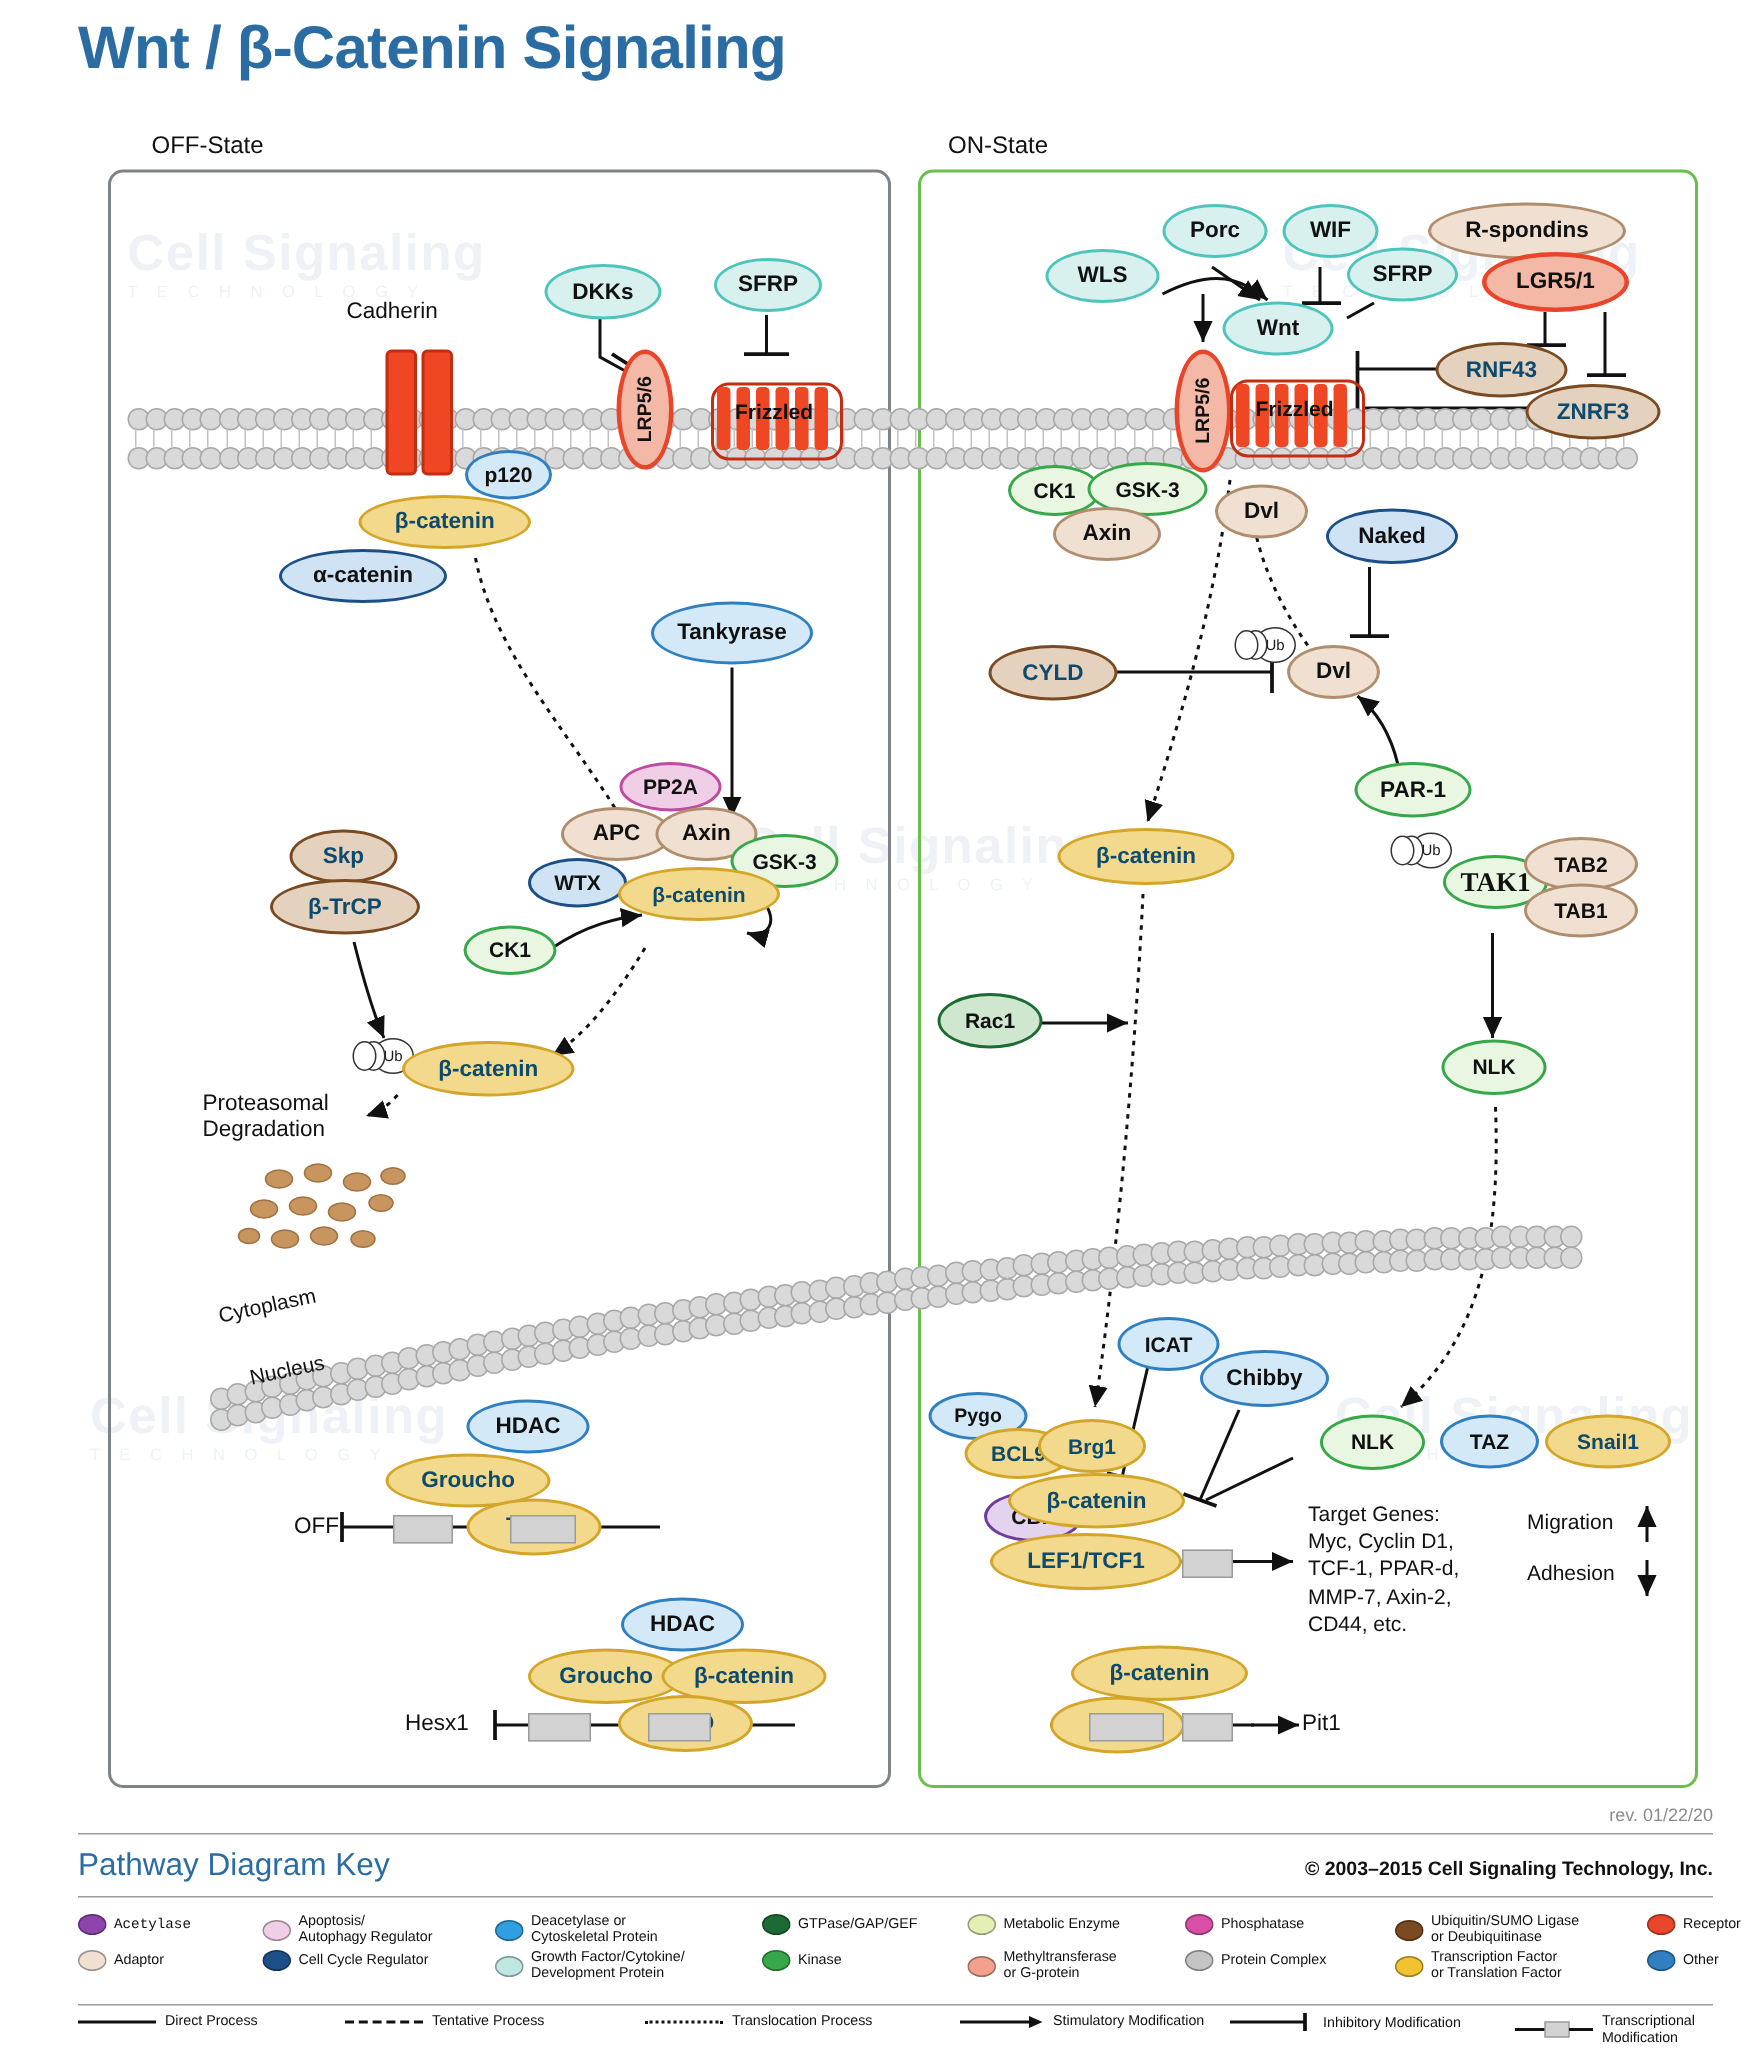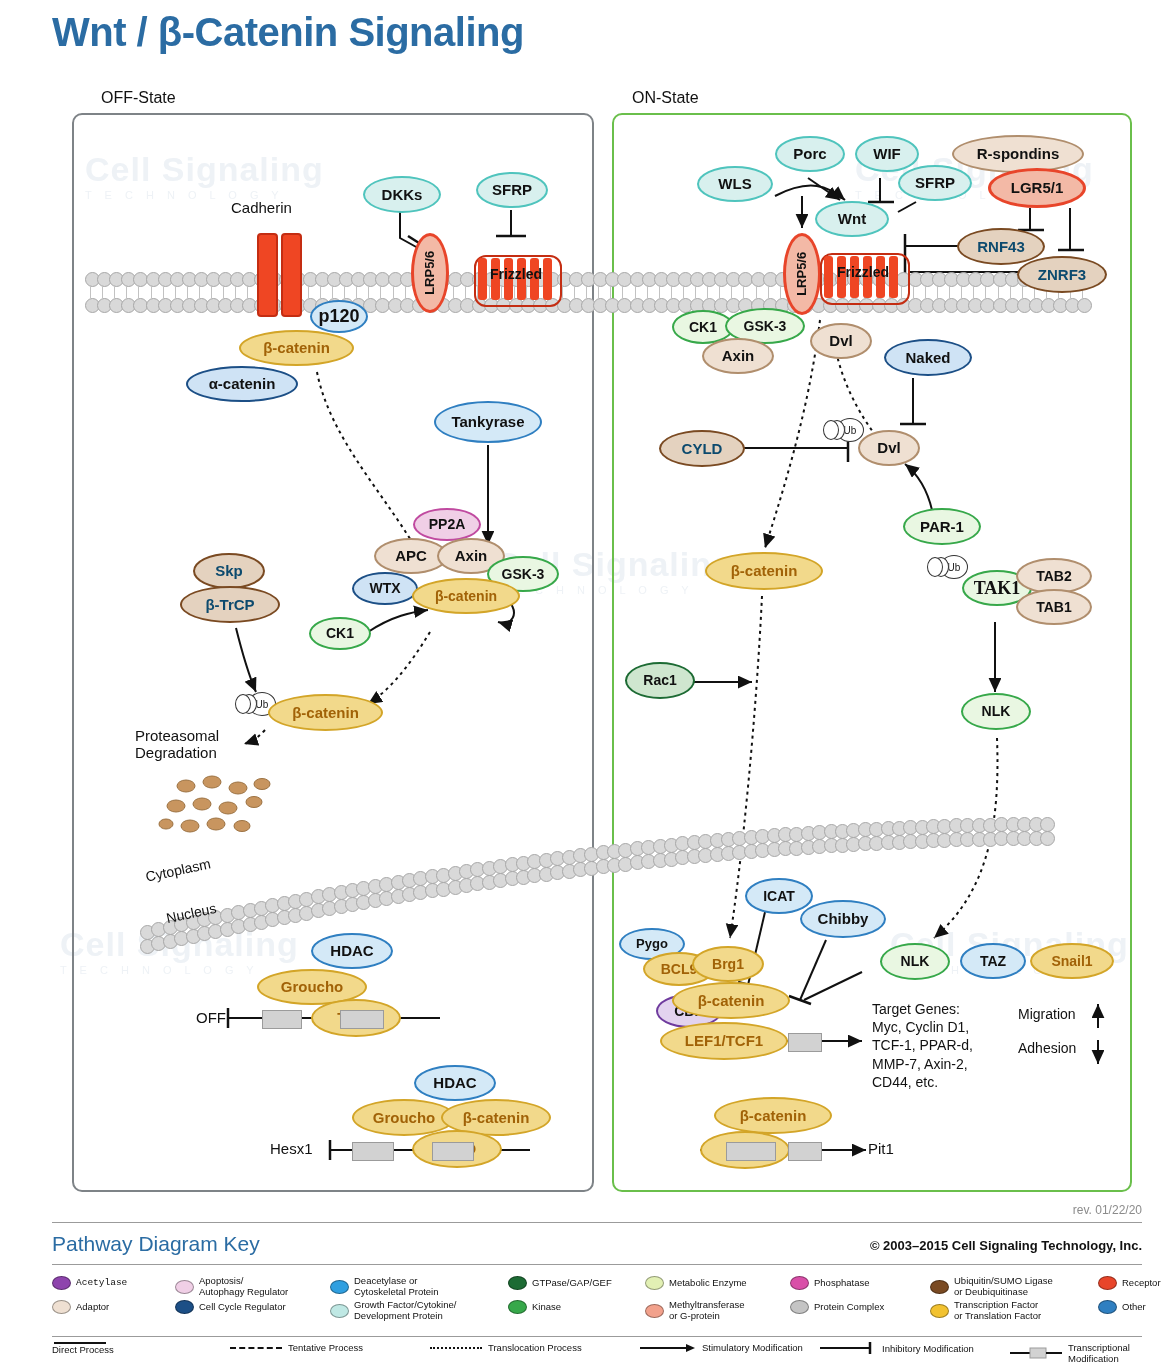--- a/index.html
+++ b/index.html
@@ -34,21 +34,21 @@
     border-radius:50%/50%;font-weight:bold;text-align:center;line-height:1.05;
     box-sizing:border-box;
   }
   .n-teal{background:#d8f0ee;border:2px solid #4fc4bd;color:#111;}
   .n-green{background:#e9f7e2;border:2px solid #37a84a;color:#111;}
   .n-dgreen{background:#cfe6cf;border:2px solid #1d6b34;color:#111;}
   .n-blue{background:#d4e9f7;border:2px solid #2f7fc1;color:#111;}
   .n-dblue{background:#cfe3f5;border:2px solid #1c4f86;color:#111;}
   .n-tan{background:#efe0d2;border:2px solid #b08e6d;color:#111;}
   .n-brown{background:#e4d2bf;border:2px solid #7a4a22;color:#0c4a6e;}
-  .n-gold{background:#f2d98b;border:2px solid #d3a528;color:#a16207;}
+  .n-gold{background:#f2d98b;border:2px solid #d3a528;color:#0c4a6e;}
   .n-pink{background:#f0cfe6;border:2px solid #c04aa0;color:#111;}
   .n-purple{background:#e3d3ef;border:2px solid #6f3b9e;color:#111;}
   .n-receptor{background:#f3b9a6;border:3px solid #e8452a;color:#111;}
 
   .ub{
     position:absolute;width:26px;height:22px;border-radius:50%;
     border:1.5px solid #333;background:#fff;font-size:10px;
     display:flex;align-items:center;justify-content:center;
   }
   .ub:before,.ub:after{
@@ -651,21 +651,21 @@
   <div style="position:absolute;left:0;top:5px;width:84px;height:48px;border:2px solid #c42d12;border-radius:12px;background:transparent;"></div>
   <div style="position:absolute;left:4px;top:8px;width:9px;height:42px;background:#ef4623;border-radius:3px;"></div>
   <div style="position:absolute;left:17px;top:8px;width:9px;height:42px;background:#ef4623;border-radius:3px;"></div>
   <div style="position:absolute;left:30px;top:8px;width:9px;height:42px;background:#ef4623;border-radius:3px;"></div>
   <div style="position:absolute;left:43px;top:8px;width:9px;height:42px;background:#ef4623;border-radius:3px;"></div>
   <div style="position:absolute;left:56px;top:8px;width:9px;height:42px;background:#ef4623;border-radius:3px;"></div>
   <div style="position:absolute;left:69px;top:8px;width:9px;height:42px;background:#ef4623;border-radius:3px;"></div>
   <div style="position:absolute;left:0;top:16px;width:84px;text-align:center;font-size:14px;font-weight:bold;color:#111;">Frizzled</div>
 </div>
 
-<div class="node n-blue" style="left:310px;top:300px;width:58px;height:33px;font-size:18px;">p120</div>
+<div class="node n-blue" style="left:310px;top:300px;width:58px;height:33px;font-size:14px;">p120</div>
 <div class="node n-gold" style="left:239px;top:330px;width:115px;height:36px;font-size:15px;">β-catenin</div>
 <div class="node n-dblue" style="left:186px;top:366px;width:112px;height:36px;font-size:15px;">α-catenin</div>
 
 <div class="node n-blue" style="left:434px;top:401px;width:108px;height:42px;font-size:15px;">Tankyrase</div>
 
 <div class="node n-pink" style="left:413px;top:508px;width:68px;height:33px;font-size:14px;">PP2A</div>
 <div class="node n-tan" style="left:374px;top:538px;width:74px;height:36px;font-size:15px;">APC</div>
 <div class="node n-tan" style="left:437px;top:538px;width:68px;height:36px;font-size:15px;">Axin</div>
 <div class="node n-green" style="left:487px;top:556px;width:72px;height:36px;font-size:14px;">GSK-3</div>
 <div class="node n-dblue" style="left:352px;top:572px;width:66px;height:33px;font-size:14px;">WTX</div>
@@ -839,21 +839,21 @@
     <div class="kitem" style="left: 1098px; top: 1276px;">
       <span class="kdot" style="background: rgb(232, 69, 42); border: 1px solid rgba(0, 0, 0, 0.35);"></span>
       <span class="klabel">Receptor</span>
     </div>
     <div class="kitem" style="left: 1098px; top: 1300px;">
       <span class="kdot" style="background: rgb(47, 127, 193); border: 1px solid rgba(0, 0, 0, 0.35);"></span>
       <span class="klabel">Other</span>
     </div>
   </div>
 <div id="process-host">
-    <div class="kproc" style="left: 52px; top: 1342px; flex-direction: column;">
+    <div class="kproc" style="left: 52px; top: 1342px;">
       <span class="kline"></span>
       <span>Direct Process</span>
     </div>
     <div class="kproc" style="left: 230px; top: 1342px;">
       <span class="kdash"></span>
       <span>Tentative Process</span>
     </div>
     <div class="kproc" style="left: 430px; top: 1342px;">
       <span class="kdot3"></span>
       <span>Translocation Process</span>

